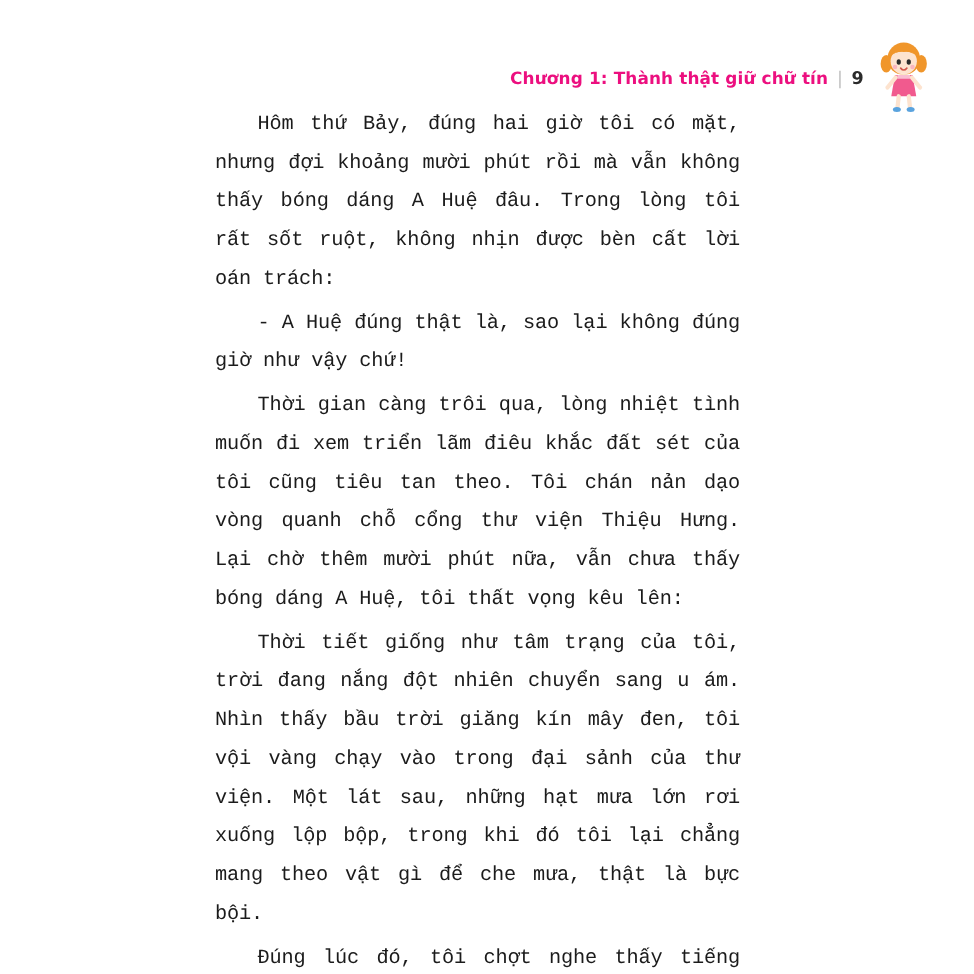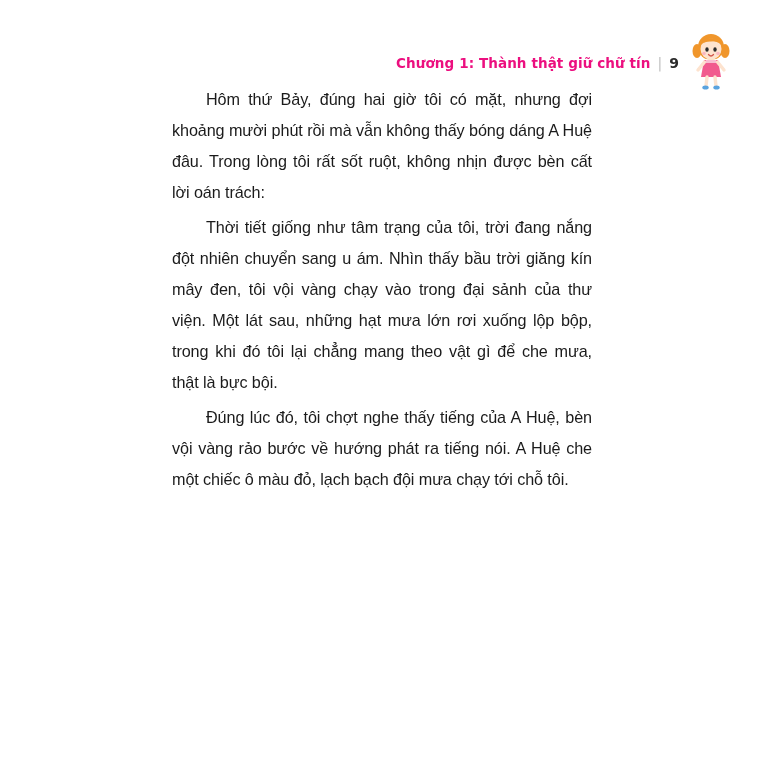--- a/index.html
+++ b/index.html
@@ -18,21 +18,21 @@
     width: 779px;
     height: 779px;
     background: #ffffff;
     box-sizing: border-box;
   }
 
   
   .header {
     position: absolute;
     top: 36px;
-    right: 48px;
+    right: 36px;
     display: flex;
     align-items: center;
     gap: 8px;
   }
   .header-text {
     display: flex;
     align-items: baseline;
     gap: 7px;
     white-space: nowrap;
   }
@@ -69,21 +69,21 @@
     top: 84px;
     width: 420px;
   }
   .body-text p {
     margin: 0 0 4px 0;
     font-size: 16.2px;
     line-height: 31px;
     color: #1b1b1b;
     text-align: justify;
     text-indent: 34px;
-    font-family: Liberation Sans, sans-serif;
+    font-family: Liberation Mono, monospace;
     letter-spacing: -0.1px;
   }
   .body-text p.dialogue {
     text-indent: 34px;
   }
   .body-text p:last-child {
     margin-bottom: 0;
   }
 </style>
 </head>
@@ -129,17 +129,19 @@
         <path d="M24 45 L25 54" stroke="#fde3cf" stroke-width="3.4" stroke-linecap="round"></path>
 
         <ellipse cx="14.5" cy="55.5" rx="3.2" ry="2" fill="#5aa3de"></ellipse>
         <ellipse cx="25.5" cy="55.5" rx="3.2" ry="2" fill="#5aa3de"></ellipse>
       </svg>
     </div>
   </div>
 
   <div class="body-text">
     <p>Hôm thứ Bảy, đúng hai giờ tôi có mặt, nhưng đợi khoảng mười phút rồi mà vẫn không thấy bóng dáng A Huệ đâu. Trong lòng tôi rất sốt ruột, không nhịn được bèn cất lời oán trách:</p>
+    <p class="dialogue">- A Huệ đúng thật là, sao lại không đúng giờ như vậy chứ!</p>
+    <p>Thời gian càng trôi qua, lòng nhiệt tình muốn đi xem triển lãm điêu khắc đất sét của tôi cũng tiêu tan theo. Tôi chán nản dạo vòng quanh chỗ cổng thư viện Thiệu Hưng. Lại chờ thêm mười phút nữa, vẫn chưa thấy bóng dáng A Huệ, tôi thất vọng kêu lên:</p>
     <p>Thời tiết giống như tâm trạng của tôi, trời đang nắng đột nhiên chuyển sang u ám. Nhìn thấy bầu trời giăng kín mây đen, tôi vội vàng chạy vào trong đại sảnh của thư viện. Một lát sau, những hạt mưa lớn rơi xuống lộp bộp, trong khi đó tôi lại chẳng mang theo vật gì để che mưa, thật là bực bội.</p>
     <p>Đúng lúc đó, tôi chợt nghe thấy tiếng của A Huệ, bèn vội vàng rảo bước về hướng phát ra tiếng nói. A Huệ che một chiếc ô màu đỏ, lạch bạch đội mưa chạy tới chỗ tôi.</p>
   </div>
 
 </div>
 
 </body></html>

